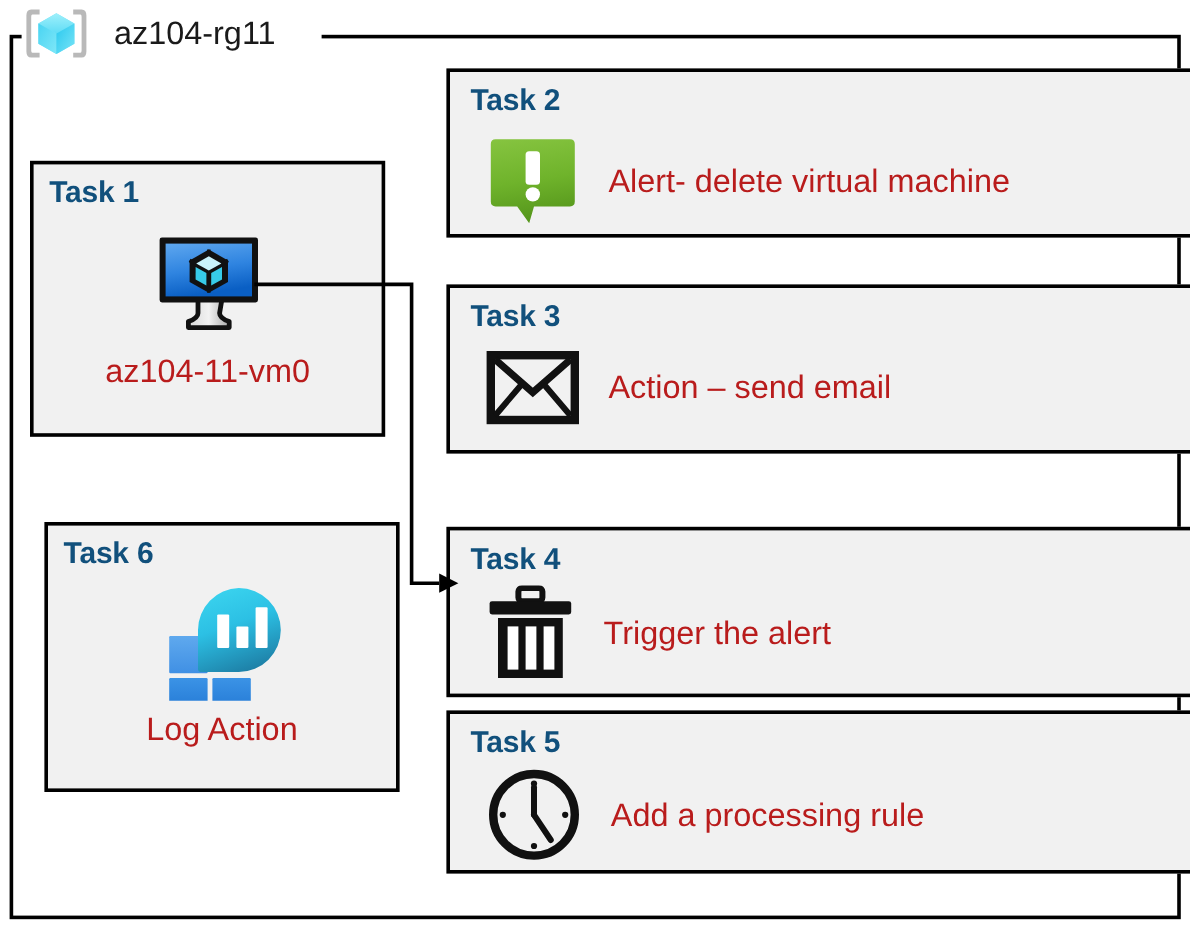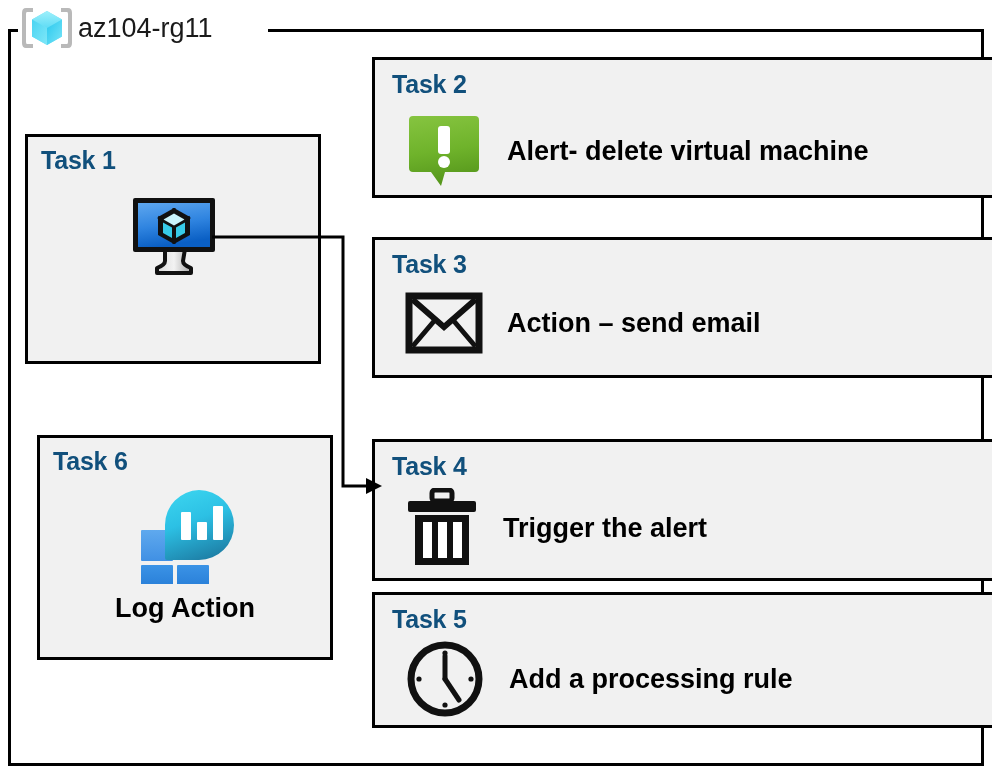--- a/index.html
+++ b/index.html
@@ -40,21 +40,21 @@
     height: 22px;
     background: #ffffff;
   }
   .rg-header {
     position: absolute;
     left: 20px;
     top: 2px;
     height: 52px;
     display: flex;
     align-items: center;
-    gap: 4px;
+    gap: 21px;
   }
   .rg-icon {
     width: 54px;
     height: 48px;
     display: block;
   }
   .rg-label {
     font-size: 27px;
     color: #1a1a1a;
     line-height: 1;
@@ -73,23 +73,23 @@
     position: absolute;
     font-size: 25px;
     font-weight: bold;
     color: #11507c;
     letter-spacing: -0.2px;
     white-space: nowrap;
   }
   .card-caption {
     position: absolute;
     font-size: 27px;
-    color: #000000;
+    color: #b91c1c;
     white-space: nowrap;
-    font-weight: 700;
+    font-weight: 400;
   }
 
   
   .card.c1 { left: 25px;  top: 134px; width: 296px; height: 230px; padding-left: 19px; }
   .card.c6 { left: 25px;  top: 435px; width: 296px; height: 225px; margin-left: 12px; }
   .card.c1 .card-title,
   .card.c6 .card-title { left: 13px; top: 9px; }
   .card.c1 .icon-wrap { position: absolute; left: 50%; top: 58px; transform: translateX(-50%); }
   .card.c6 .icon-wrap { position: absolute; left: 50%; top: 48px; transform: translateX(-50%); }
   .card.c1 .card-caption { left: 0; width: 100%; text-align: center; top: 157px; }
@@ -192,20 +192,21 @@
         <polygon points="36,27.5 45,32.5 45,43 36,38" fill="#37cbe8"></polygon>
         <polygon points="58,27.5 49,32.5 49,43 58,38" fill="#37cbe8"></polygon>
         <g stroke="#111" stroke-width="3">
           <line x1="47" y1="13" x2="47" y2="18"></line>
           <line x1="31" y1="22" x2="36" y2="25"></line>
           <line x1="63" y1="22" x2="58" y2="25"></line>
           <line x1="47" y1="31" x2="47" y2="49"></line>
         </g>
       </svg>
     </span>
+    <span class="card-caption">az104-11-vm0</span>
   </div>
 
   <div class="card c6">
     <span class="card-title">Task 6</span>
     <span class="icon-wrap">
       <svg width="112" height="98" viewBox="0 0 112 98">
         <defs>
           <linearGradient id="laTeal" x1="0.2" y1="0" x2="0.55" y2="1">
             <stop offset="0" stop-color="#3bd4ef"></stop>
             <stop offset="0.45" stop-color="#2cc0e4"></stop>

